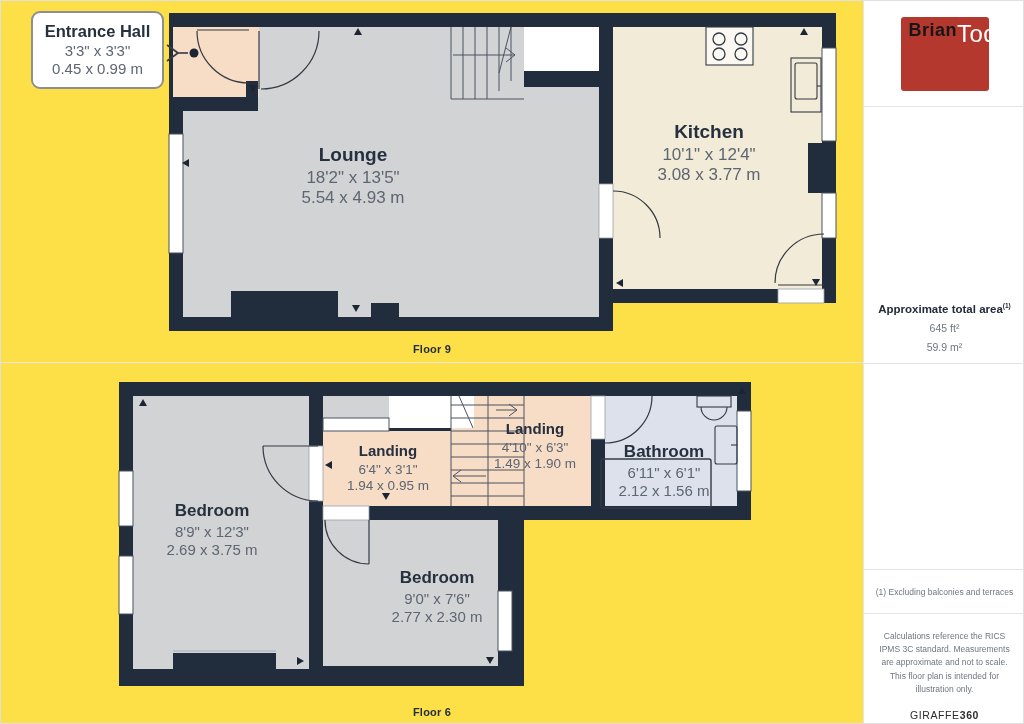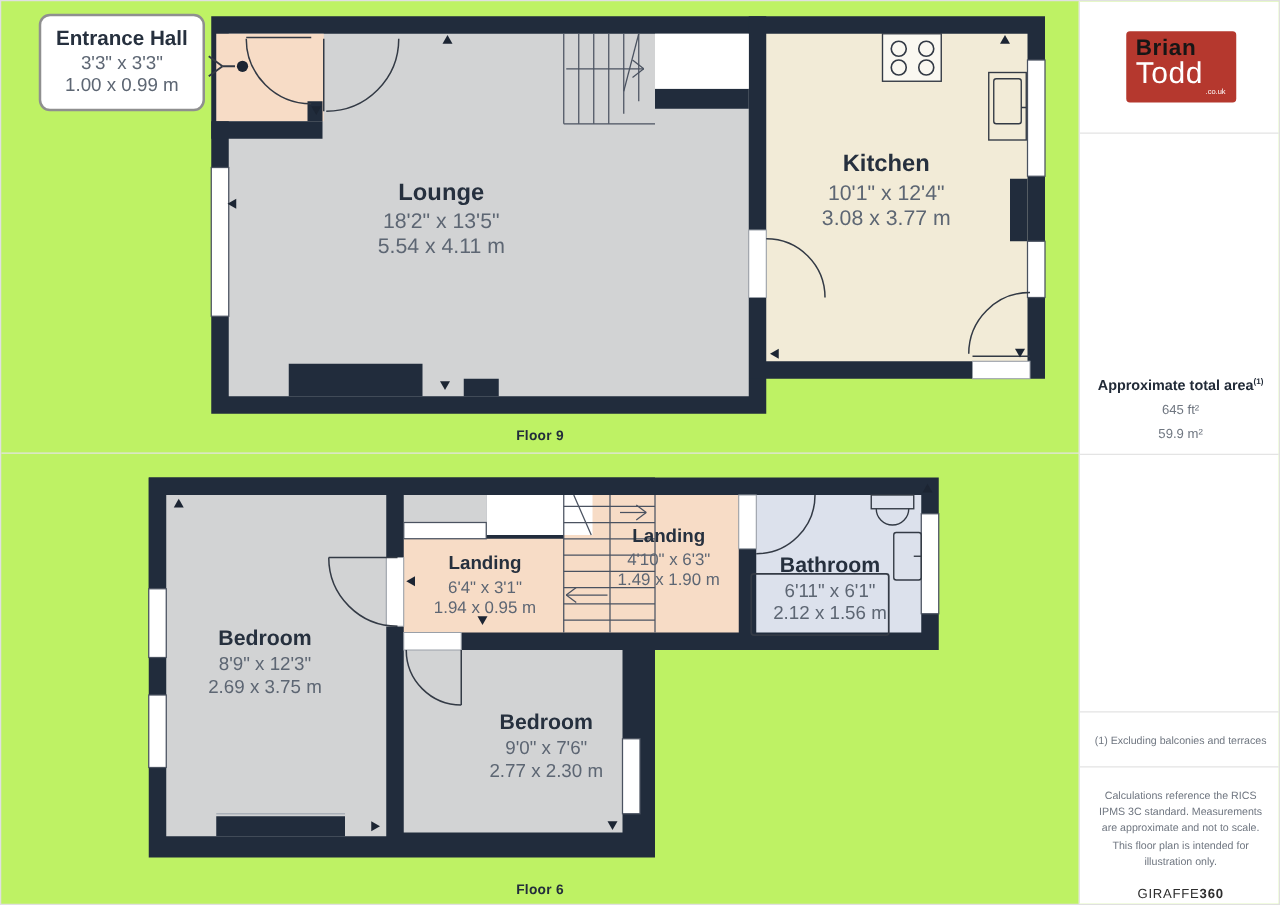--- a/index.html
+++ b/index.html
@@ -1,18 +1,18 @@
 <!DOCTYPE html>
 <html><head>
 <meta charset="utf-8">
 <style>
   * { margin:0; padding:0; box-sizing:border-box; }
   body { background:#f4f4f4; font-family:"Liberation Sans", sans-serif; }
   .page {
-    position:relative; width:1024px; height:724px; background:#bef264;
+    position:relative; width:1024px; height:724px; background:#fde047;
     border:1px solid #e0e0e0; overflow:hidden;
   }
   
   .plans { position:absolute; left:0; top:0; width:862px; height:724px; }
   .floor-panel { position:absolute; left:0; width:862px; }
   .floor-panel.f0 { top:0; height:362px; border-bottom:1px solid #e4e4e4; }
   .floor-panel.f1 { top:363px; height:361px; }
   .floor-panel svg { position:absolute; left:0; top:0; }
   .floor-label {
     position:absolute; bottom:7px; left:0; right:0; text-align:center;
@@ -37,22 +37,22 @@
   .callout-title { font-weight:bold; font-size:16.5px; color:#26303e; }
   .callout-dim { font-size:15px; color:#5d6673; }
   
   .sidebar {
     position:absolute; left:862px; top:0; width:162px; height:724px;
     border-left:1px solid #e4e4e4; background:#fff;
   }
   .sb-section { width:100%; border-bottom:1px solid #e4e4e4; }
   .sb-logo { height:106px; display:flex; align-items:center; justify-content:center; }
   .logo-box {
-    width:88px; height:57px; border-radius:3px; padding:5px 8px 18px;
-    display:flex; flex-direction:column;
+    width:88px; height:74px; border-radius:3px; padding:5px 8px 18px;
+    display:flex; flex-direction:row;
   }
   .logo-brian { color:#161616; font-weight:bold; font-size:18px; line-height:.95; letter-spacing:.5px; }
   .logo-todd  { color:#ffffff; font-weight:normal; font-size:24px; line-height:.98; letter-spacing:.5px; }
   .logo-couk  { color:#ffffff; font-size:6px; text-align:right; line-height:1; }
   .sb-area {
     height:257px; display:flex; flex-direction:column; justify-content:flex-end;
     align-items:center; padding-bottom:10px;
   }
   .area-title { font-size:11.5px; font-weight:bold; color:#222b38; }
   .area-title sup { font-size:6.5px; }
@@ -158,27 +158,27 @@
           <polygon points="248,84 256,84 252,91"></polygon>
           <polygon points="351,304 359,304 355,311"></polygon>
           <polygon points="615,282 622,278 622,286"></polygon>
           <polygon points="811,278 819,278 815,285"></polygon>
         </g>
       </svg>
 
       <div class="callout">
         <div class="callout-title">Entrance Hall</div>
         <div class="callout-dim">3'3" x 3'3"</div>
-        <div class="callout-dim">1.00 x 0.99 m</div>
+        <div class="callout-dim">0.45 x 0.99 m</div>
       </div>
 
       <div class="room-label lg" style="left:352px; top:175px;text-align:center;">
         <div class="room-name">Lounge</div>
         <div class="room-dim">18'2" x 13'5"</div>
-        <div class="room-dim">5.54 x 4.11 m</div>
+        <div class="room-dim">5.54 x 4.93 m</div>
       </div>
       <div class="room-label lg" style="left:708px; top:152px;">
         <div class="room-name">Kitchen</div>
         <div class="room-dim">10'1" x 12'4"</div>
         <div class="room-dim">3.08 x 3.77 m</div>
       </div>
       <div class="floor-label">Floor 9</div>
     </div>
 
     <div class="floor-panel f1">

